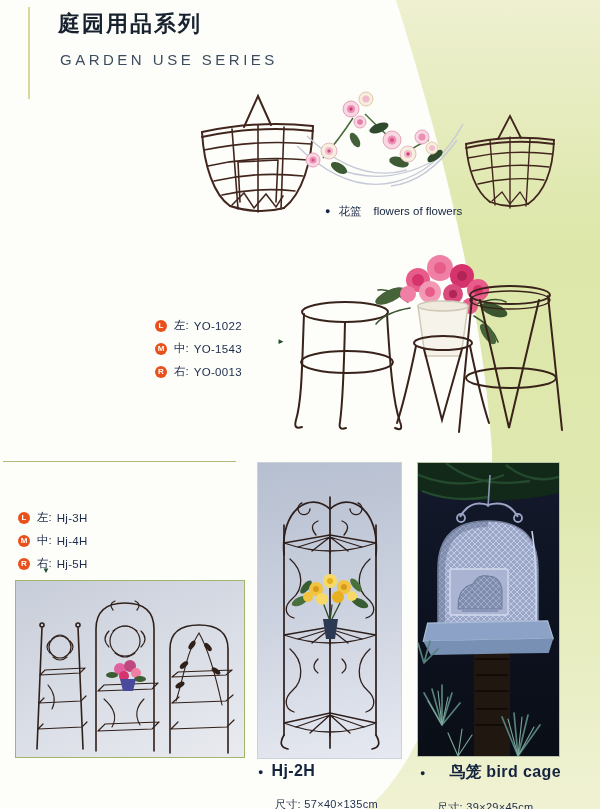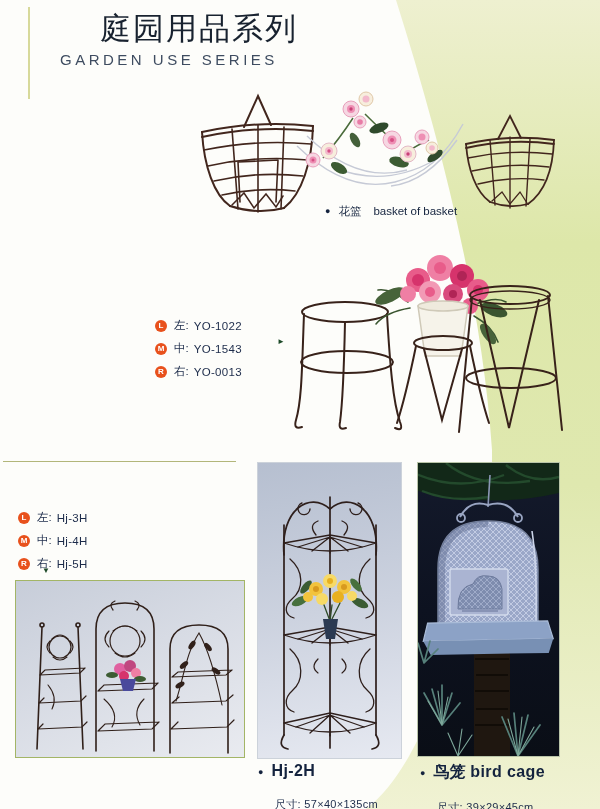--- a/index.html
+++ b/index.html
@@ -6,21 +6,21 @@
   .page {
     position:relative; width:600px; height:809px; margin:0 auto;
     background:#fdfdfa; overflow:hidden;
     font-family:"Liberation Sans","DejaVu Sans",sans-serif;
     color:#1c2b42;
   }
   .abs { position:absolute; }
   svg { display:block; }
 
   
-  .title-zh { font-size:31px; font-weight:normal; color:#18222f; letter-spacing:2px; line-height:1;margin-left:42px; }
+  .title-zh { font-size:22px; font-weight:bold; color:#18222f; letter-spacing:2px; line-height:1; }
   .title-en { font-size:15px; color:#3e4c60; letter-spacing:3.5px; line-height:1; }
   .accent-line { width:2px; height:92px; background:#d7d99a; }
 
   
   .label-block { display:flex; flex-direction:column; }
   .label-row { display:flex; align-items:center; height:23px; font-size:11.5px; color:#1c2b4a; }
   .badge {
     width:12px; height:12px; border-radius:50%; background:#e8511c;
     color:#ffffff; font-size:8px; font-weight:bold; line-height:12px;
     text-align:center; margin-right:7px; flex:0 0 auto;
@@ -146,21 +146,21 @@
     <path d="M 30,30 L 35,95" stroke-width="1.4"></path>
     <path d="M 50,27 L 50,98" stroke-width="1.4"></path>
     <path d="M 70,29 L 66,96" stroke-width="1.4"></path>
     <path d="M 32,91 L 42,82 L 50,94 L 60,82 L 67,93" stroke-width="1.3"></path>
   </svg>
 
   <div class="abs caption-row" style="left:325px;top:204px;">
     <span class="bullet">●</span>
     <span>花篮</span>
     <span class="gap"></span>
-    <span>basket of basket</span>
+    <span>flowers of flowers</span>
   </div>
 
   <div class="abs label-block" style="left:155px;top:314px;">
     <div class="label-row">
       <span class="badge">L</span>
       <span class="pos-label">左:</span>
       <span class="code">YO-1022</span>
     </div>
     <div class="label-row">
       <span class="badge">M</span>
@@ -425,21 +425,21 @@
     </div>
     <div class="caption-sub">
       <span>尺寸:</span>
       <span>57×40×135cm</span>
     </div>
   </div>
 
   <div class="abs" style="left:420px;top:762px;">
     <div class="caption-row">
       <span class="bullet">●</span>
-      <span class="caption-bold" style="margin-right:4px;">鸟笼</span>
+      <span class="caption-bold" style="margin-right:4px;margin-left:16px;">鸟笼</span>
       <span class="caption-bold">bird cage</span>
     </div>
     <div class="caption-sub">
       <span>尺寸:</span>
       <span>39×29×45cm</span>
     </div>
   </div>
 
 </div>
 

